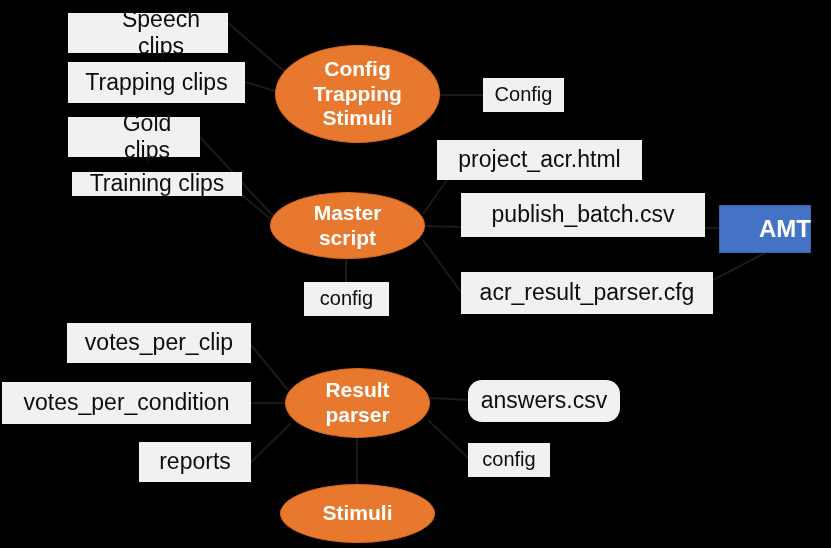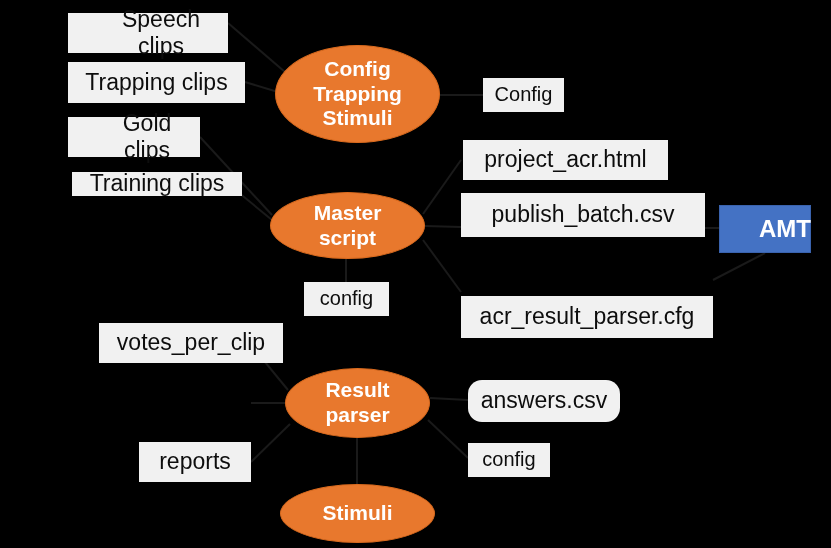--- a/index.html
+++ b/index.html
@@ -105,32 +105,33 @@
   <div class="node ellipse" style="left: 270px; top: 192px; width: 155px; height: 67px;">Master
 script</div>
 
   <div class="node ellipse" style="left: 285px; top: 368px; width: 145px; height: 70px;">Result
 parser</div>
 
   <div class="node ellipse" style="left: 280px; top: 484px; width: 155px; height: 59px;">Stimuli</div>
 
   <div class="node box small" style="left: 483px; top: 78px; width: 81px; height: 34px;">Config</div>
 
-  <div class="node box" style="left: 463px; top: 140px; width: 205px; height: 40px;">project_acr.html</div>
+  <div class="node box" style="left: 437px; top: 140px; width: 205px; height: 40px;">project_acr.html</div>
 
   <div class="node box" style="left: 461px; top: 193px; width: 244px; height: 44px;">publish_batch.csv</div>
 
   <div class="node accent-box" style="left: 719px; top: 205px; width: 92px; height: 48px;">AMT</div>
 
-  <div class="node box" style="left: 461px; top: 272px; width: 252px; height: 42px; margin-top: 24px;">acr_result_parser.cfg</div>
+  <div class="node box" style="left: 461px; top: 272px; width: 252px; height: 42px;">acr_result_parser.cfg</div>
 
   <div class="node box small" style="left: 304px; top: 282px; width: 85px; height: 34px;">config</div>
 
   <div class="node box" style="left: 468px; top: 380px; width: 152px; height: 42px; border-radius: 14px;">answers.csv</div>
 
   <div class="node box small" style="left: 468px; top: 443px; width: 82px; height: 34px;">config</div>
 
-  <div class="node box" style="left: 67px; top: 323px; width: 184px; height: 40px; margin-left: 32px;">votes_per_clip</div>
+  <div class="node box" style="left: 67px; top: 323px; width: 184px; height: 40px;">votes_per_clip</div>
 
+  <div class="node box" style="left: 2px; top: 382px; width: 249px; height: 42px;">votes_per_condition</div>
 
   <div class="node box" style="left: 139px; top: 442px; width: 112px; height: 40px;">reports</div>
 
 </div>
 
 </body></html>

